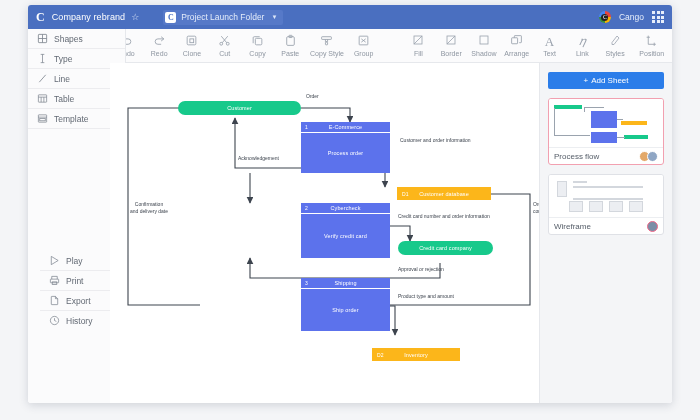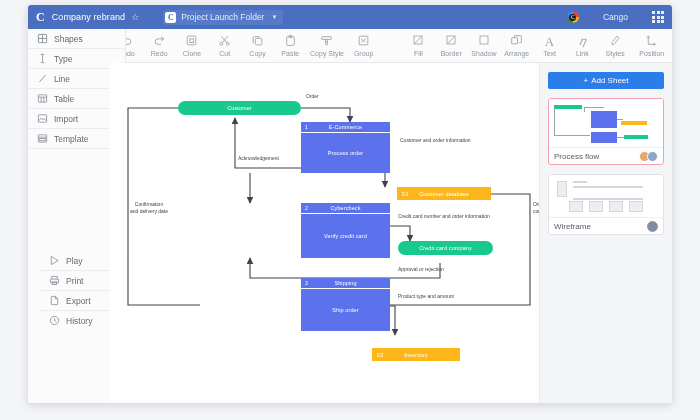--- a/index.html
+++ b/index.html
@@ -36,21 +36,21 @@
   }
   .folder-badge {
     width:11px; height:11px; background:#ffffff; border-radius:2px;
     color:#4a6fc0; font-size:8px; font-weight:bold; text-align:center;
     line-height:11px; margin-right:5px; font-family:"Liberation Serif", serif;
   }
   .folder-name { font-size:8.5px; color:#e4ecfa; }
   .caret { margin-left:7px; font-size:6px; color:#dbe5f7; }
   .tb-right {
     position:absolute; right:8px; top:0; height:24px;
-    display:flex; align-items:center; gap:24px;
+    display:flex; align-items:center; gap:8px;
   }
   .avatar-c {
     width:12px; height:12px; border-radius:50%;
     background:conic-gradient(#e8453c 0 25%, #f5b400 0 50%, #3b8f3b 0 75%, #4285f4 0 100%);
     display:flex; align-items:center; justify-content:center;
   }
   .avatar-c i {
     width:7px; height:7px; border-radius:50%; background:#222;
     color:#fff; font-size:6px; font-style:normal; text-align:center; line-height:7px;
     font-family:"Liberation Serif", serif;
@@ -369,29 +369,20 @@
       <span class="side-label">Line</span>
     </div>
     <div class="side-item">
       <span>
         <svg width="11" height="11" viewBox="0 0 24 24" fill="none" stroke="#7d848e" stroke-width="1.6">
               <rect x="3" y="4" width="18" height="16" rx="1"></rect>
               <path d="M3 9h18M9 9v11M15 9v11"></path>
             </svg>
       </span>
       <span class="side-label">Table</span>
-    </div>
-    <div class="side-item">
-      <span>
-        <svg width="11" height="11" viewBox="0 0 24 24" fill="none" stroke="#7d848e" stroke-width="1.6">
-              <rect x="3" y="4" width="18" height="16" rx="1"></rect>
-              <path d="M4 17l5-6 4 4 3-3 4 5"></path>
-            </svg>
-      </span>
-      <span class="side-label">Import</span>
     </div>
     <div class="side-item">
       <span>
         <svg width="11" height="11" viewBox="0 0 24 24" fill="none" stroke="#7d848e" stroke-width="1.6">
               <rect x="3" y="4" width="18" height="16" rx="1"></rect>
               <path d="M3 9h18"></path>
               <rect x="6" y="12" width="12" height="5"></rect>
             </svg>
       </span>
       <span class="side-label">Template</span>

